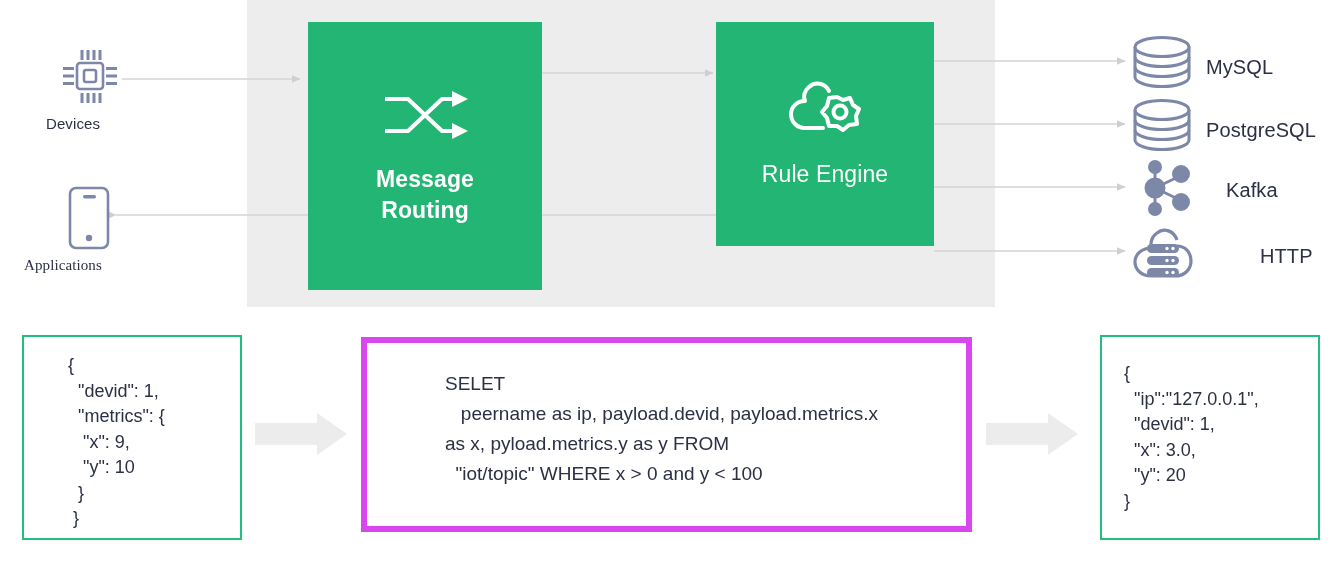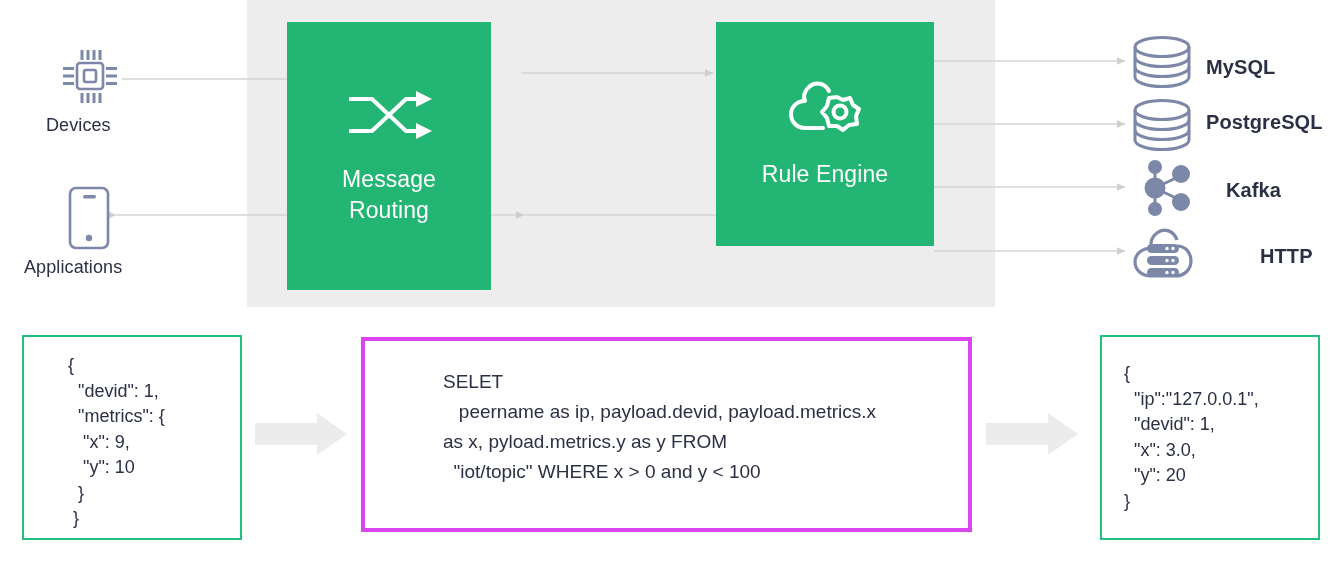--- a/index.html
+++ b/index.html
@@ -20,46 +20,45 @@
   .green-box{
     position:absolute;background:#22b573;
     display:flex;flex-direction:column;align-items:center;justify-content:center;
     color:#ffffff;
   }
   .green-box .gb-label{
     font-size:23px;line-height:31px;text-align:center;color:#ffffff;
     letter-spacing:.1px;white-space:pre-line;
   }
   .gb-icon{margin-bottom:20px;display:block;}
-  #box-routing{left:287px;top:22px;width:204px;height:268px;}
+  #box-routing{left:308px;top:22px;width:234px;height:268px;font-weight:bold;}
   #box-rule{left:716px;top:22px;width:218px;height:224px;}
 
   
   .src{position:absolute;}
   .src-icon{display:block;}
   .node-label{
-    position:absolute;font-size:18px;color:#2b3044;white-space:nowrap;
+    position:absolute;font-size:15px;color:#2b3044;white-space:nowrap;
     letter-spacing:.1px;
   }
 
   
   .sink-icon{position:absolute;}
   .sink-label{
     position:absolute;font-size:20px;color:#2b3044;white-space:nowrap;
     letter-spacing:.1px;
-    font-weight:bold;
   }
 
   
   .conn{position:absolute;pointer-events:none;}
 
   
   .card{position:absolute;background:#ffffff;box-sizing:border-box;}
   .card-green{border:2px solid #22c07d;}
-  .card-blue{border:4px solid #d946ef;}
+  .card-blue{border:6px solid #d946ef;}
   #card-input{left:22px;top:335px;width:220px;height:205px;}
   #card-sql{left:361px;top:337px;width:611px;height:195px;}
   #card-output{left:1100px;top:335px;width:220px;height:205px;}
 
   .code{
     position:absolute;font-size:18px;line-height:25.5px;color:#2b3044;
     white-space:pre;font-family:"Liberation Sans","DejaVu Sans",sans-serif;
     letter-spacing:0;
   }
   #code-input{left:44px;top:16px;}
@@ -128,21 +127,21 @@
   </div>
   <div class="node-label" style="left:46px;top:115px;">Devices</div>
 
   <div class="src" style="left:68px;top:186px;">
     <svg class="src-icon" width="42" height="64" viewBox="0 0 42 64">
       <rect x="2" y="2" width="38" height="60" rx="6" fill="none" stroke="#7d88a8" stroke-width="2.6"></rect>
       <rect x="15" y="9" width="13" height="3.4" rx="1.7" fill="#7d88a8"></rect>
       <circle cx="21" cy="52" r="3.2" fill="#7d88a8"></circle>
     </svg>
   </div>
-  <div class="node-label" style="left:24px;top:257px;">Applications</div>
+  <div class="node-label" style="left:24px;top:257px;font-family:Liberation Serif, serif;">Applications</div>
 
   <div class="green-box" id="box-routing">
     <svg class="gb-icon" width="86" height="58" viewBox="0 0 86 58">
       <g fill="none" stroke="#ffffff" stroke-width="4.2" stroke-linecap="butt">
         <path d="M3,13 L26,13 L60,45 L74,45"></path>
         <path d="M3,45 L26,45 L60,13 L74,13"></path>
       </g>
       <path d="M70,5 L86,13 L70,21 z" fill="#ffffff"></path>
       <path d="M70,37 L86,45 L70,53 z" fill="#ffffff"></path>
     </svg>
@@ -174,21 +173,21 @@
   <div class="sink-icon" style="left:1131px;top:98px;">
     <svg width="62" height="54" viewBox="0 0 62 54">
       <g fill="none" stroke="#7d88a8" stroke-width="3">
         <ellipse cx="31" cy="12" rx="27" ry="9.5"></ellipse>
         <path d="M4,12 L4,42 A27,9.5 0 0 0 58,42 L58,12"></path>
         <path d="M4,22 A27,9.5 0 0 0 58,22"></path>
         <path d="M4,32 A27,9.5 0 0 0 58,32"></path>
       </g>
     </svg>
   </div>
-  <div class="sink-label" style="left:1206px;top:111px;text-align:right;">PostgreSQL</div>
+  <div class="sink-label" style="left:1206px;top:119px;text-align:right;">PostgreSQL</div>
 
   <div class="sink-icon" style="left:1135px;top:160px;">
     <svg width="60" height="56" viewBox="0 0 60 56">
       <g stroke="#7d88a8" stroke-width="3" fill="#7d88a8">
         <line x1="20" y1="28" x2="20" y2="9"></line>
         <line x1="20" y1="28" x2="20" y2="47"></line>
         <line x1="20" y1="28" x2="45" y2="16"></line>
         <line x1="20" y1="28" x2="45" y2="40"></line>
         <circle cx="20" cy="28" r="9"></circle>
         <circle cx="20" cy="7" r="5.5"></circle>

